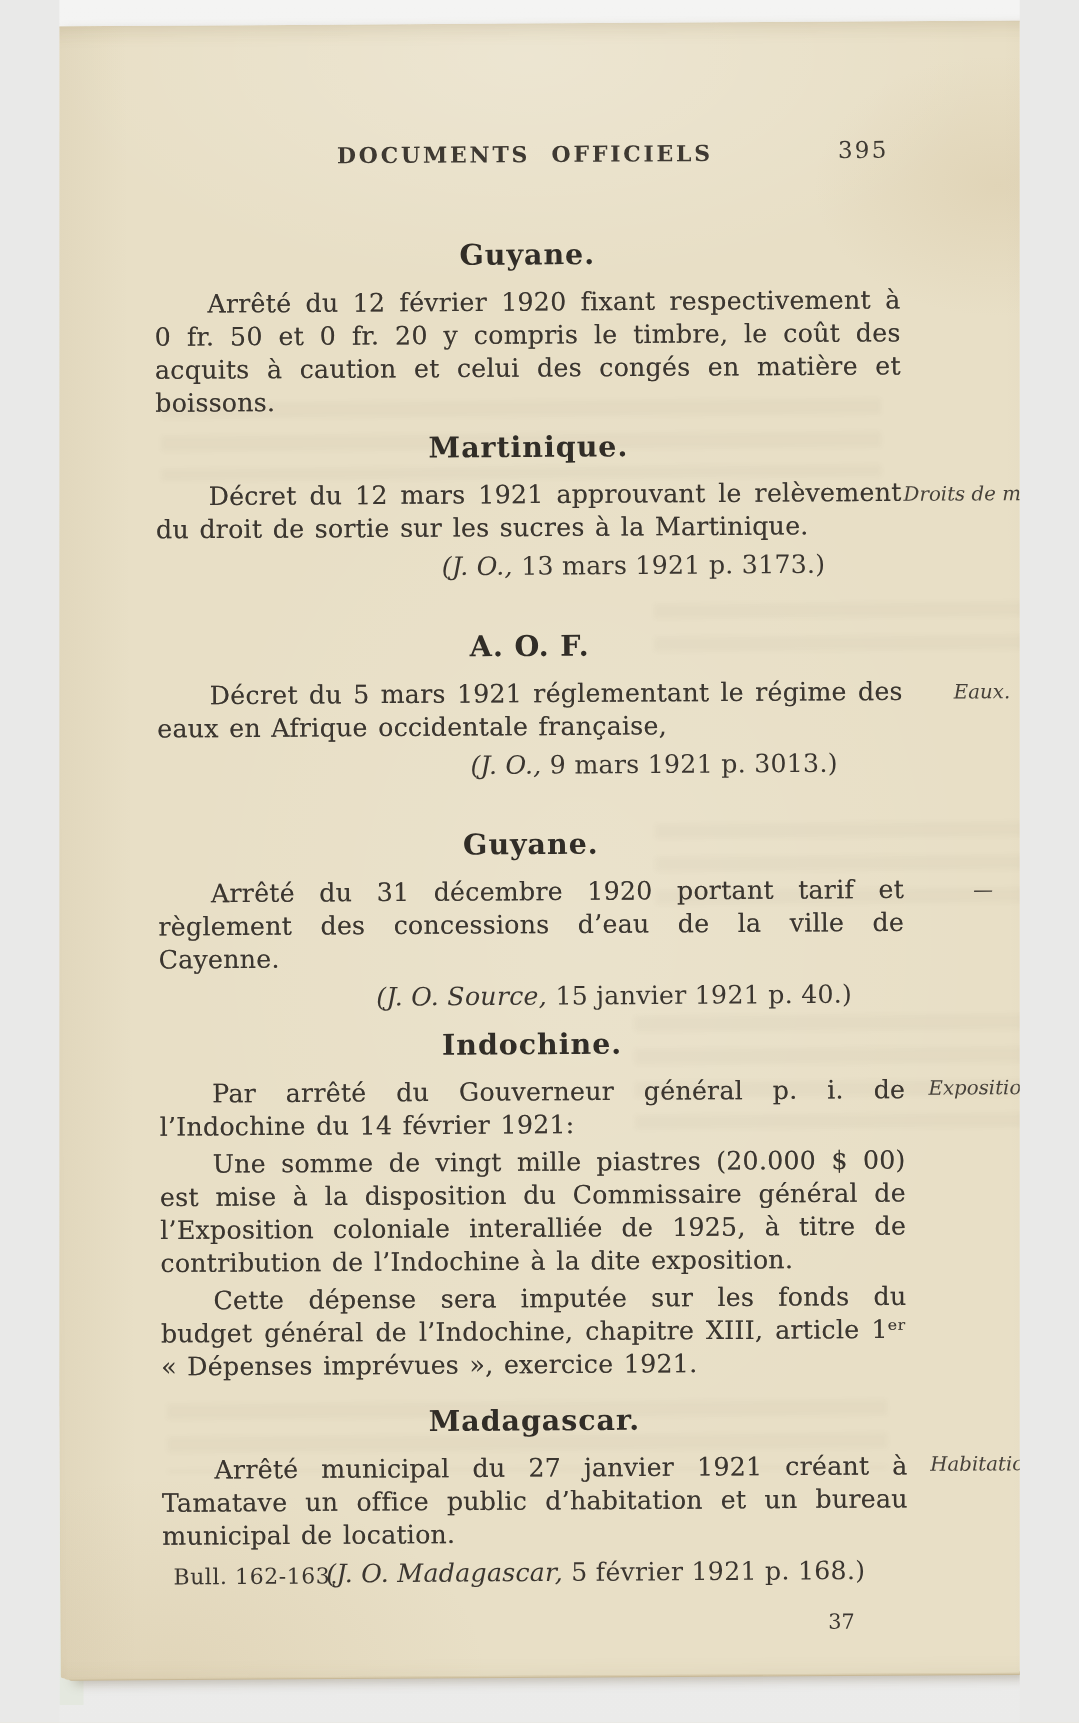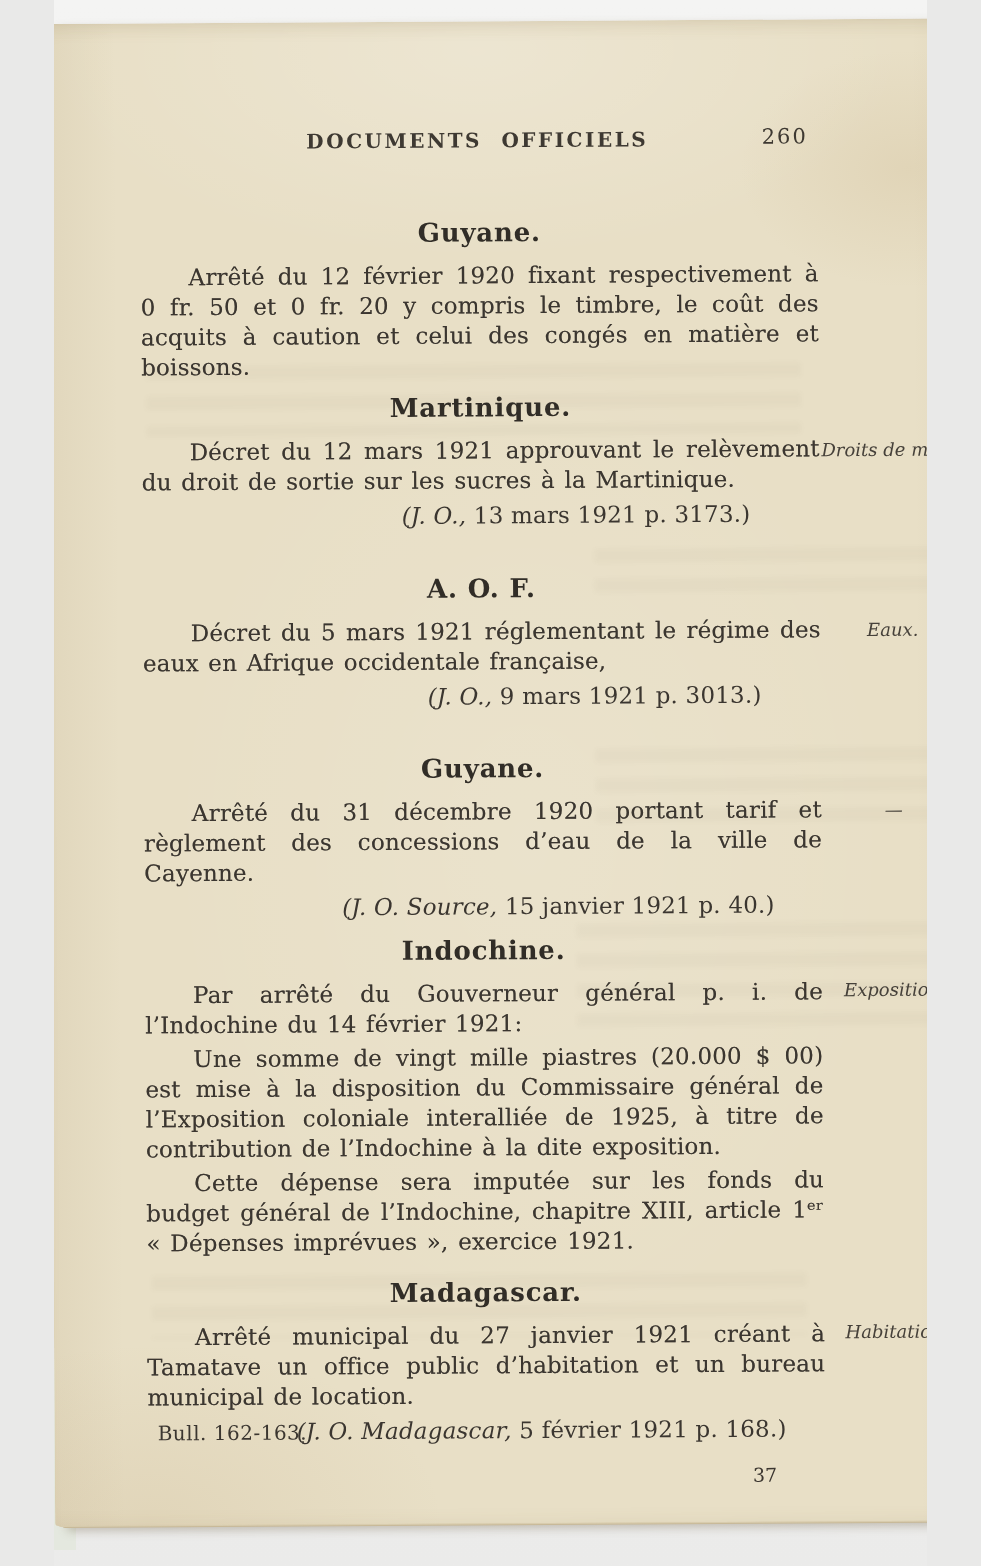--- a/index.html
+++ b/index.html
@@ -120,21 +120,21 @@
   <div class="paper">
 
     <div class="ghost" style="top:336px;left:98px;width:655px;height:78px;"></div>
     <div class="ghost" style="top:521px;left:545px;width:360px;height:66px;"></div>
     <div class="ghost" style="top:721px;left:545px;width:360px;height:88px;"></div>
     <div class="ghost" style="top:896px;left:525px;width:380px;height:110px;"></div>
     <div class="ghost" style="top:1246px;left:98px;width:655px;height:70px;"></div>
 
     <div class="running-header">
       <span class="rh-title">DOCUMENTS OFFICIELS</span>
-      <span class="rh-page">260</span>
+      <span class="rh-page">395</span>
     </div>
 
     <section class="sec" style="top:196px;">
       <h2>Guyane.</h2>
       <p class="body">Arrêté du 12 février 1920 fixant respectivement à 0 fr. 50 et 0 fr. 20 y compris le timbre, le coût des acquits à caution et celui des congés en matière et boissons.</p>
     </section>
 
     <section class="sec" style="top:371px;">
       <h2>Martinique.</h2>
       <p class="body">Décret du 12 mars 1921 approuvant le relèvement du droit de sortie sur les sucres à la Martinique.</p>

